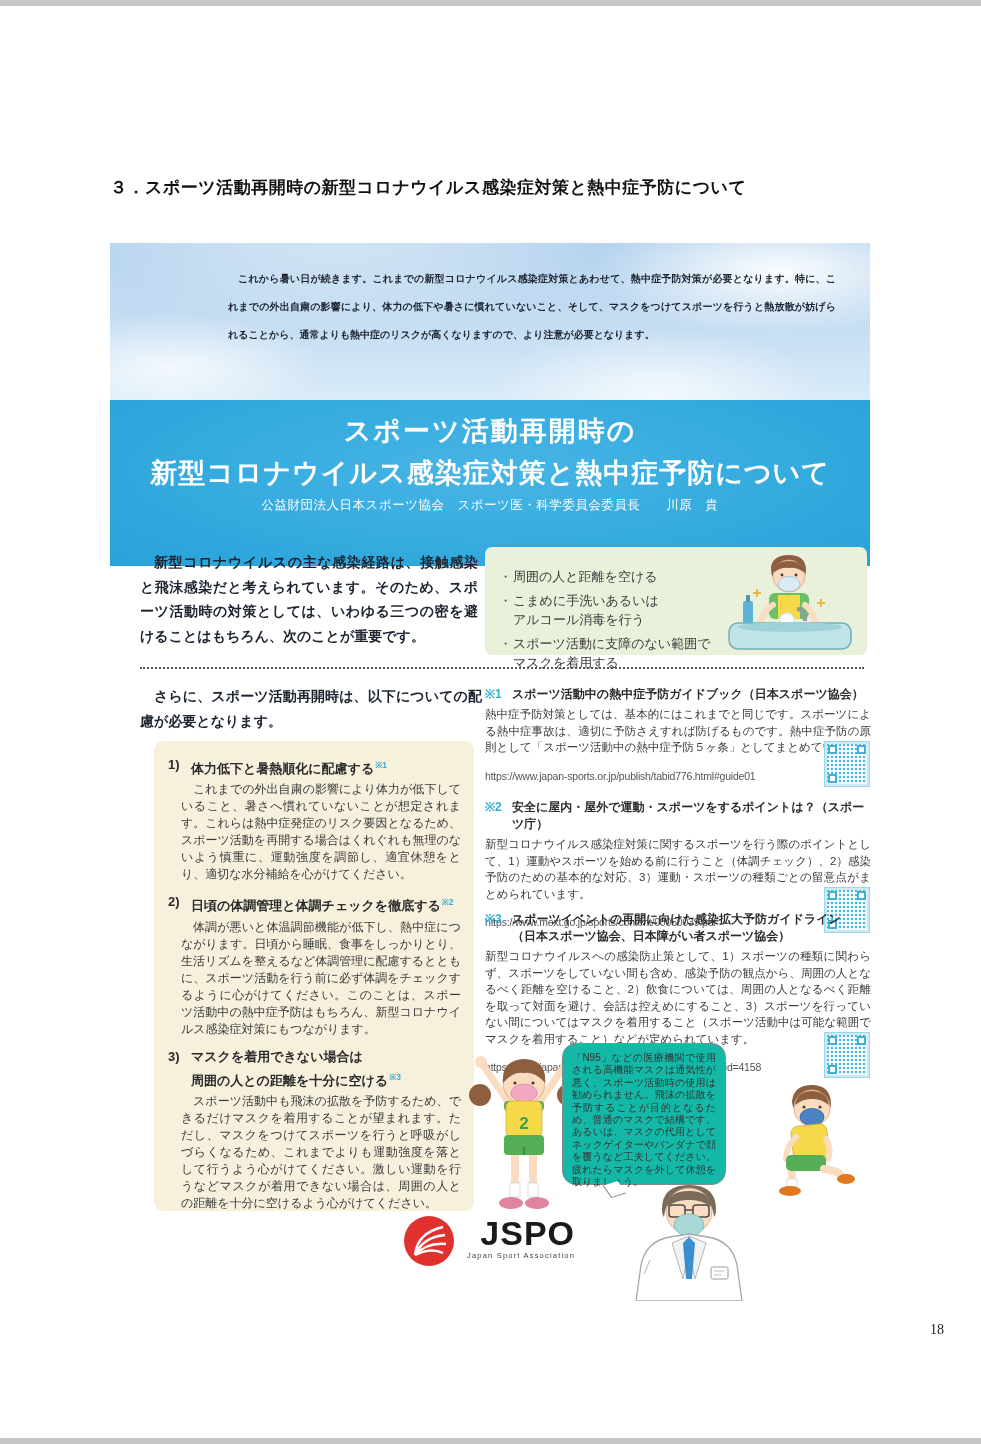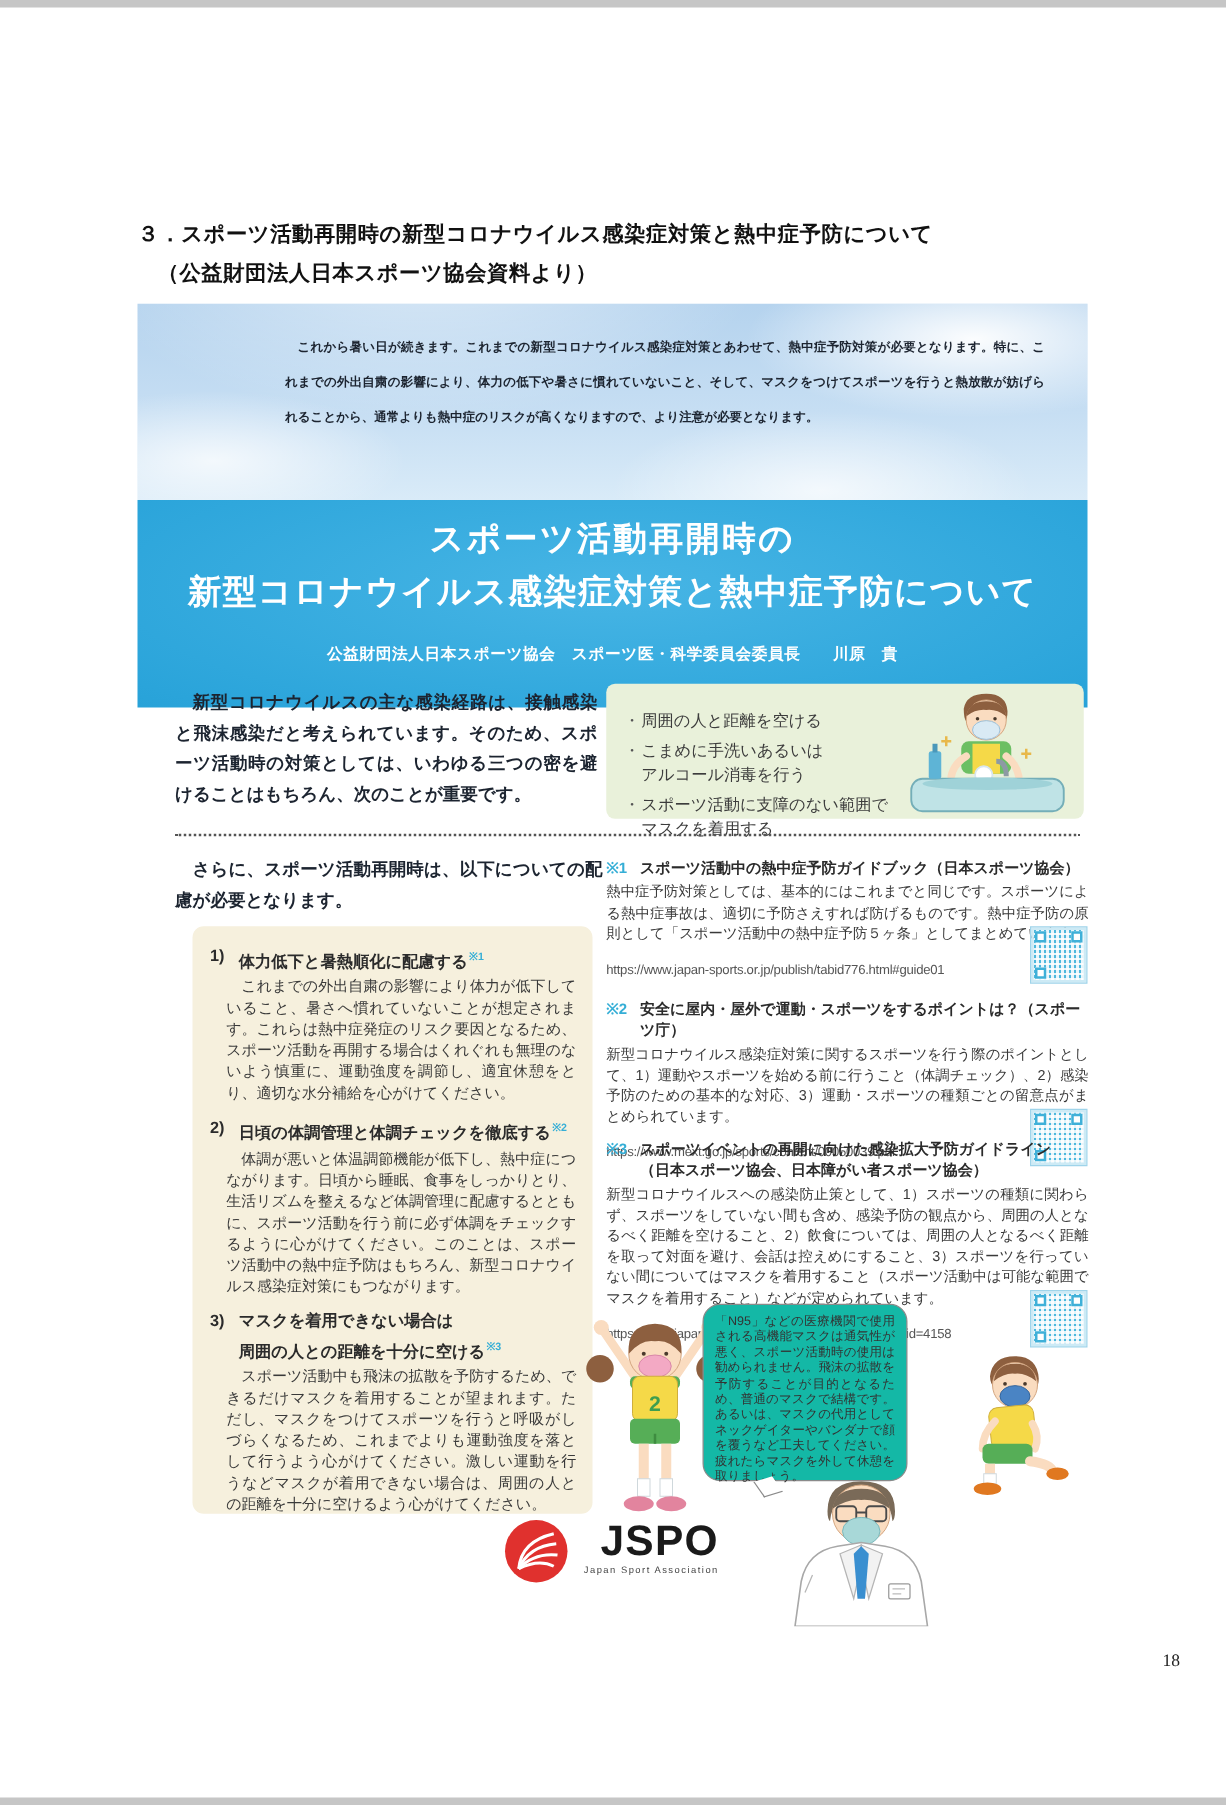--- a/index.html
+++ b/index.html
@@ -25,21 +25,21 @@
       radial-gradient(ellipse 400px 200px at 30% -30%, rgba(255,255,255,.55), rgba(255,255,255,0) 70%),
       linear-gradient(180deg,#b5d3ee 0%,#c6def3 55%,#d9ebf8 100%);}
   .intro{position:absolute;left:118px;top:22px;width:608px;margin:0;
     font-family:"Liberation Serif",serif;font-size:10px;line-height:28px;color:#1c2430;
     text-align:justify;text-indent:1em;font-weight:bold;}
 
   .banner{position:absolute;left:0;top:157px;width:760px;height:166px;color:#fff;text-align:center;
     background:radial-gradient(ellipse 130% 160% at 50% 42%, #47b5e5 0%, #2aa4da 48%, #138dc5 100%);}
   .banner .bt1{font-size:27px;font-weight:bold;letter-spacing:2px;margin-top:13px;}
   .banner .bt2{font-size:27px;font-weight:bold;letter-spacing:1px;margin-top:6px;}
-  .banner .byline{font-size:12.5px;font-weight:bold;margin-top:24px;letter-spacing:.5px;}
+  .banner .byline{font-size:12.5px;font-weight:normal;margin-top:6px;letter-spacing:.5px;}
 
   .lead{position:absolute;left:30px;top:308px;width:338px;margin:0;
     font-family:"Liberation Serif",serif;font-size:14px;line-height:24.5px;color:#1c2430;
     text-align:justify;text-indent:1em;font-weight:bold;}
 
   .greenbox{position:absolute;left:375px;top:304px;width:382px;height:108px;background:#e9f1da;border-radius:7px;}
   .bullets{margin:0;padding:20px 0 0 14px;list-style:none;}
   .bullets li{display:flex;font-size:13px;line-height:19px;color:#3c3c3c;margin-bottom:5px;}
   .bullets li::before{content:"・";flex:0 0 14px;color:#555;}
   .pre{white-space:pre-line;}
@@ -93,21 +93,20 @@
     font-family:"Liberation Serif",serif;}
 </style>
 </head>
 <body>
 
 <div class="page">
   <div class="bar top"></div>
 
   <div class="heading">
     <div class="h1">３．スポーツ活動再開時の新型コロナウイルス感染症対策と熱中症予防について</div>
-    <div class="h2">（公益財団法人日本スポーツ協会資料より）</div>
   </div>
 
   <div class="flyer">
 
     <div class="sky">
       <p class="intro">これから暑い日が続きます。これまでの新型コロナウイルス感染症対策とあわせて、熱中症予防対策が必要となります。特に、これまでの外出自粛の影響により、体力の低下や暑さに慣れていないこと、そして、マスクをつけてスポーツを行うと熱放散が妨げられることから、通常よりも熱中症のリスクが高くなりますので、より注意が必要となります。</p>
     </div>
 
     <div class="banner">
       <div class="bt1">スポーツ活動再開時の</div>

